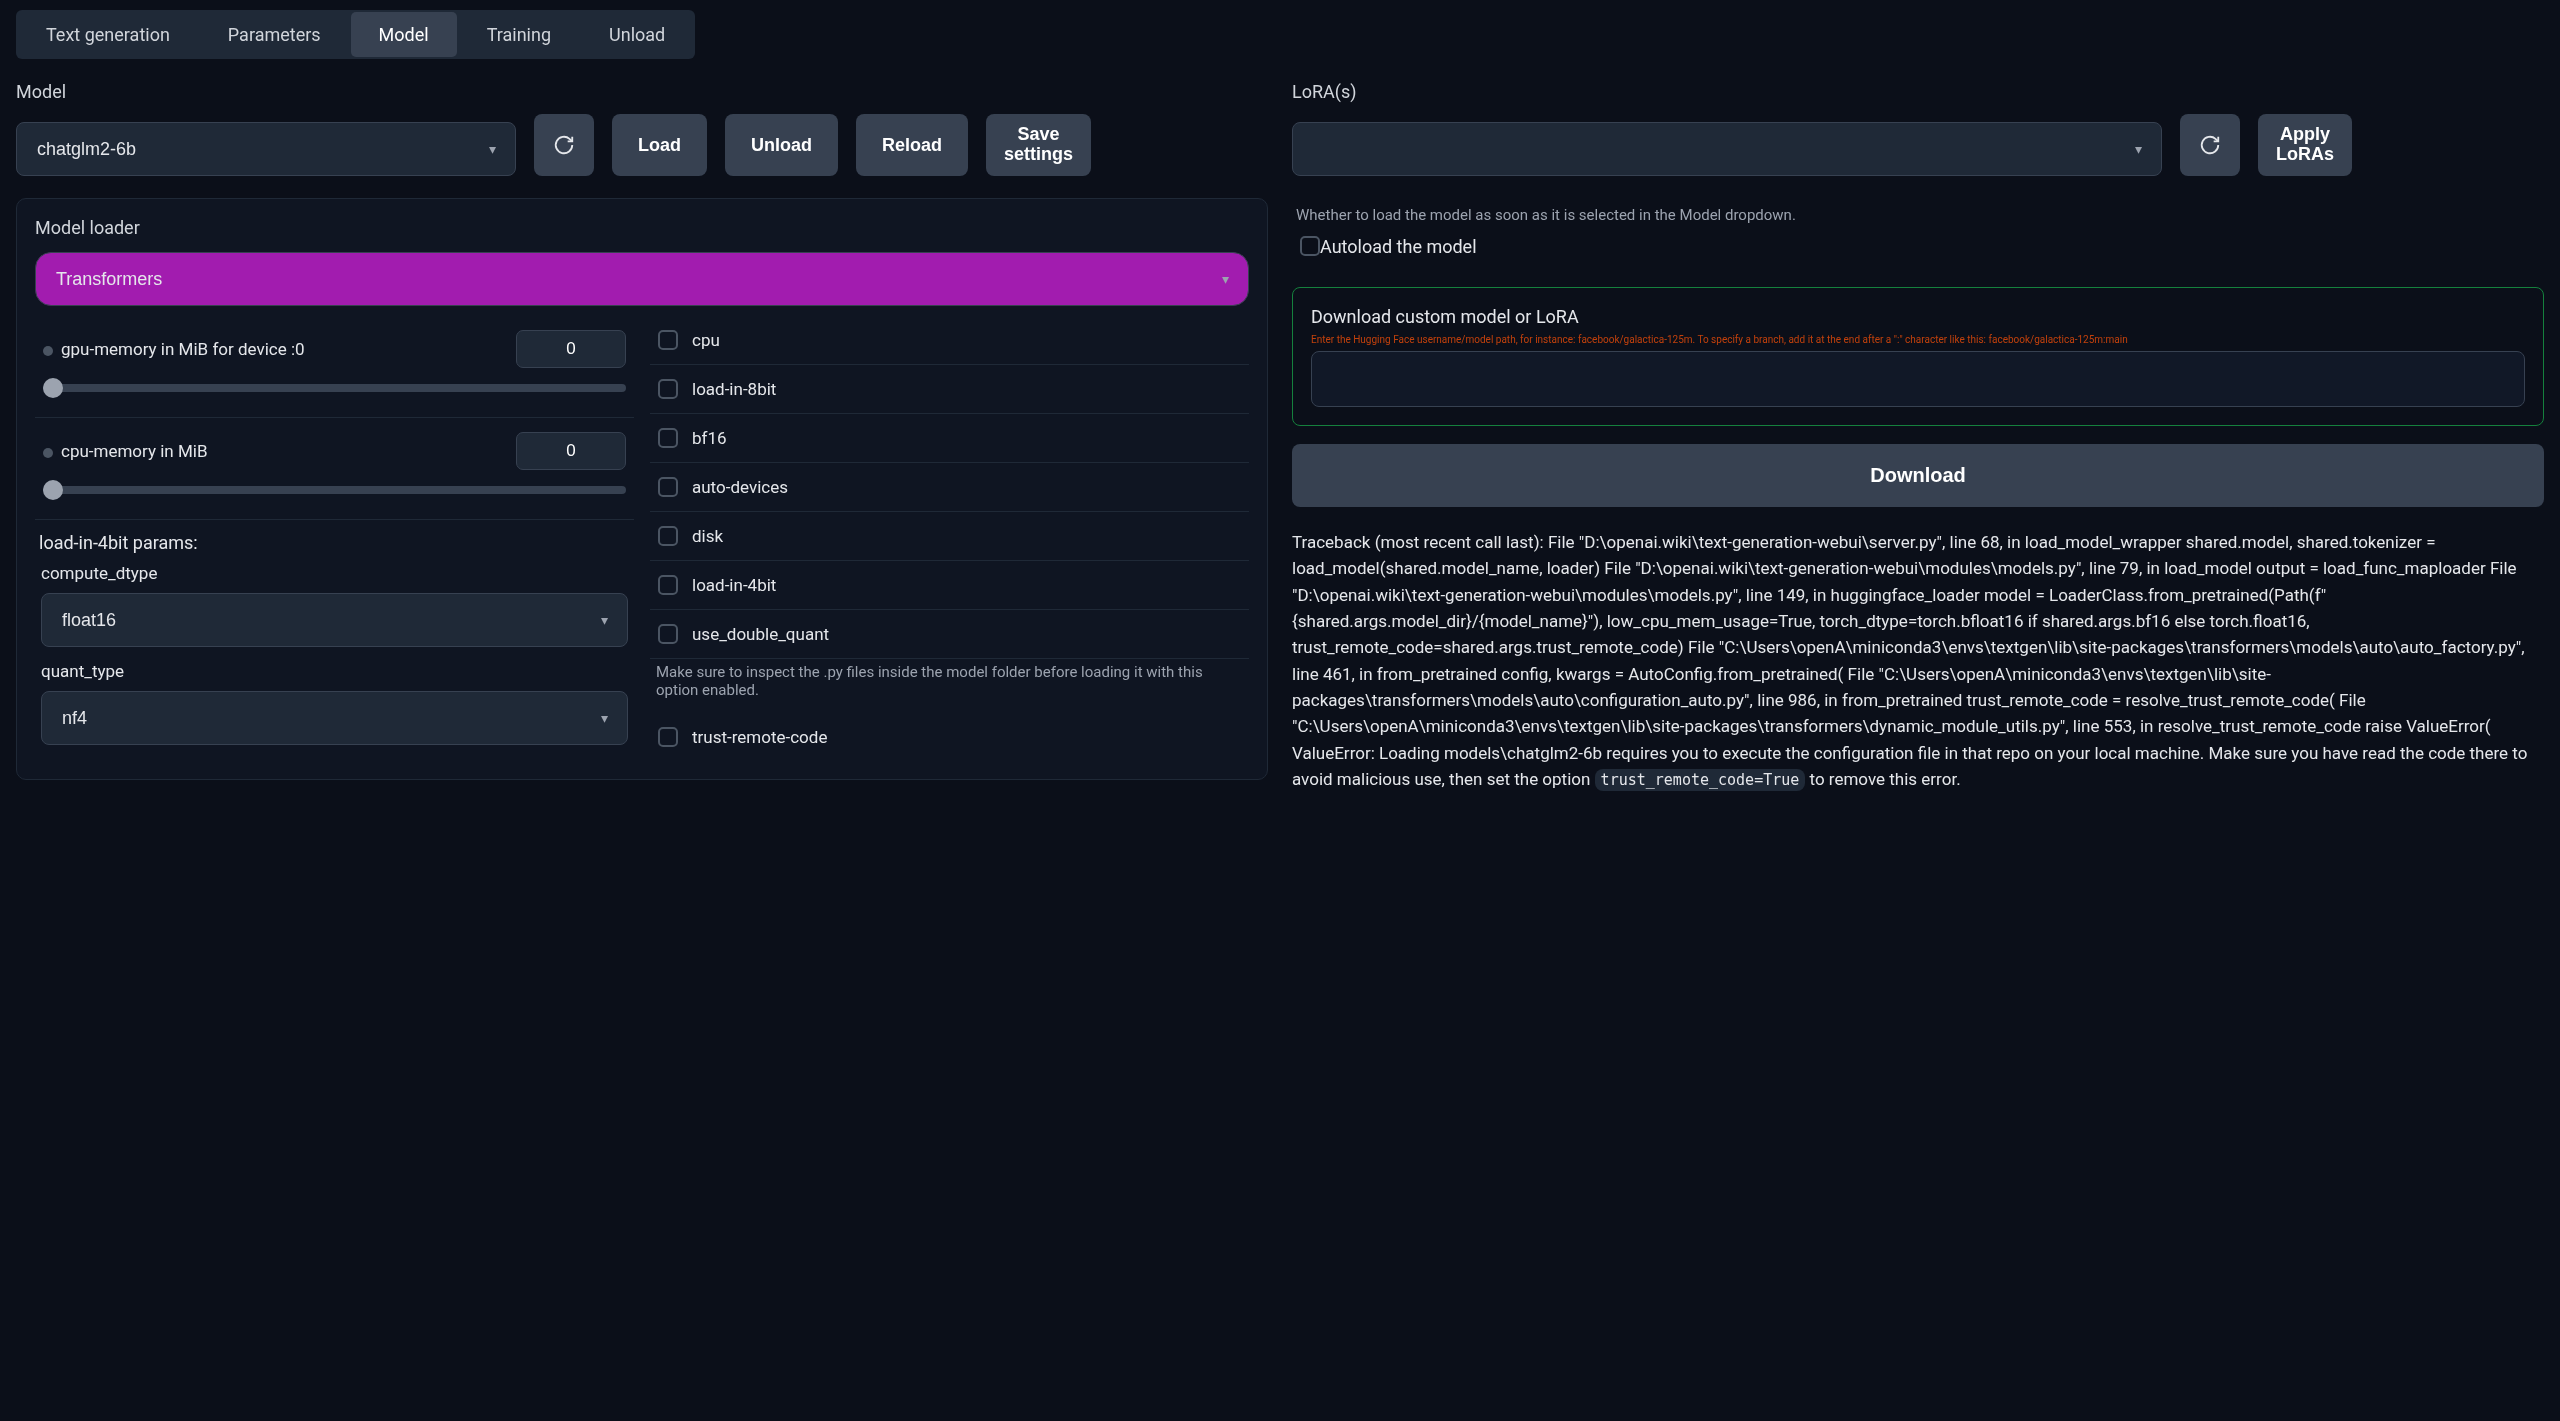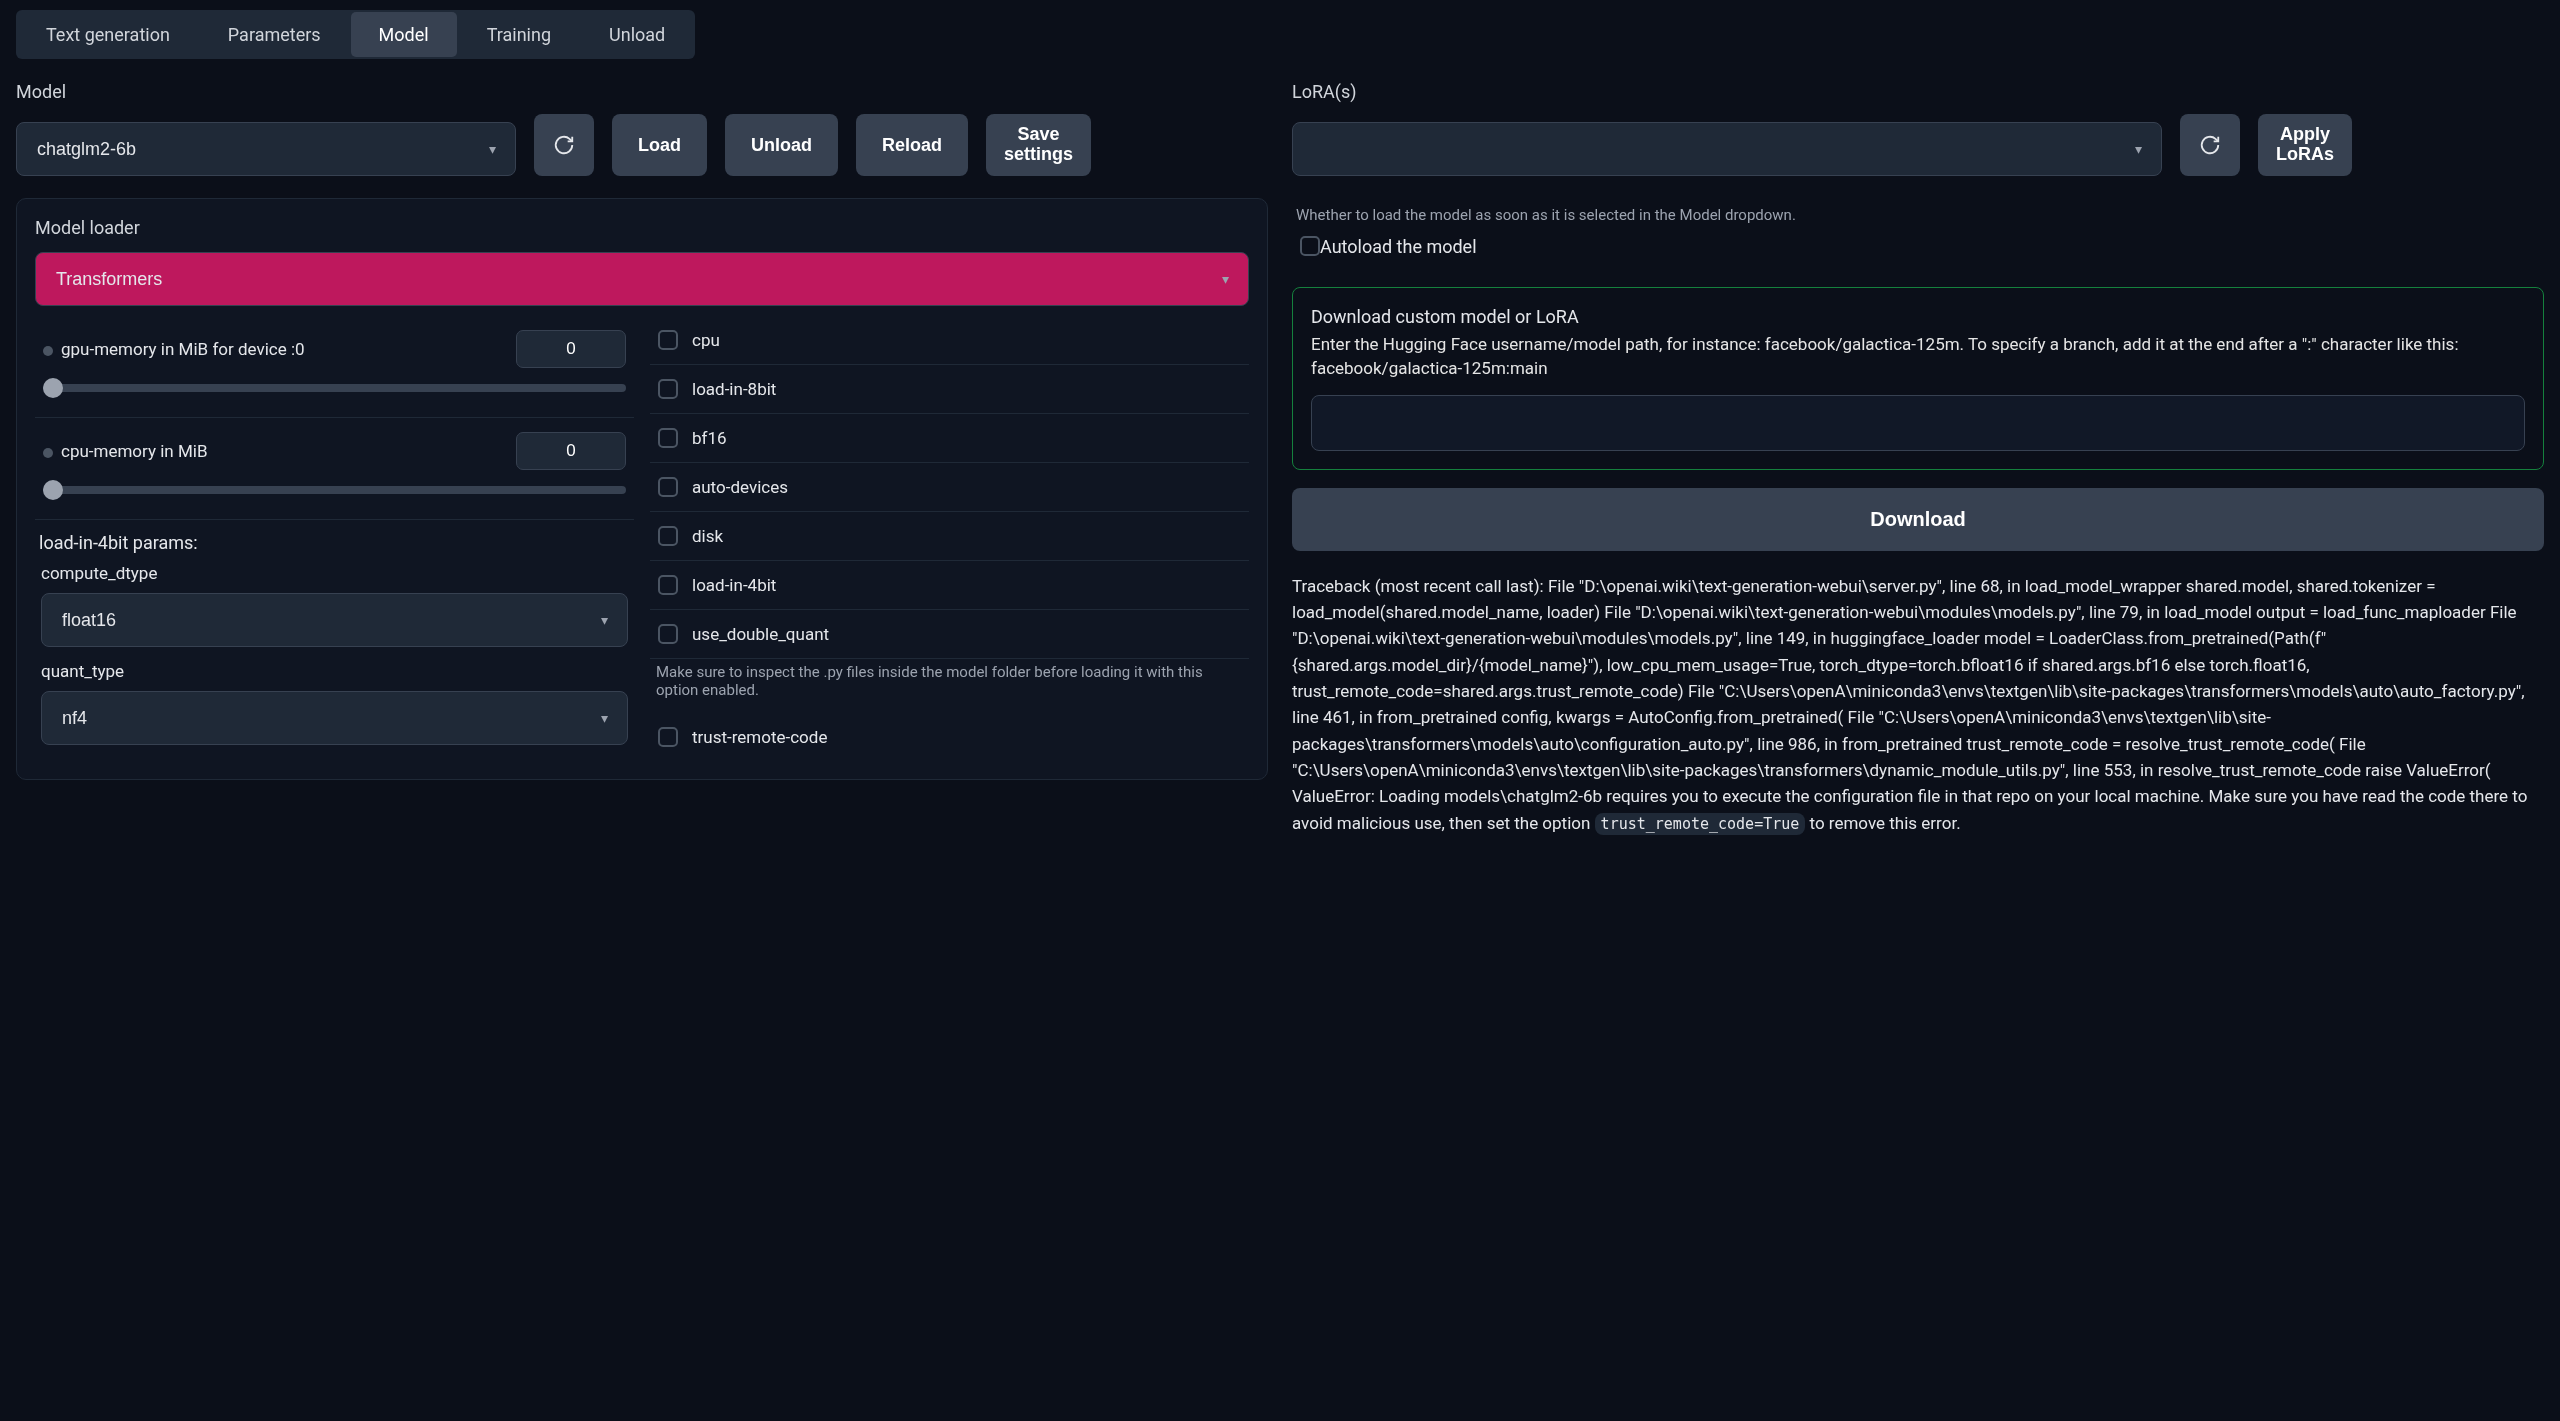--- a/index.html
+++ b/index.html
@@ -191,21 +191,21 @@
   font-size: 18px;
 }
 .download-panel {
   border: 1px solid #15803d;
   border-radius: 8px;
   padding: 18px;
   margin-bottom: 18px;
   background: #0b0f19;
 }
 .dl-title { font-size: 18px; margin-bottom: 6px; color:#e5e7eb;}
-.dl-hint { font-size: 17px; color: #e5e5e5; line-height:1.4; margin-bottom: 14px;}
+.dl-hint { font-size: 10px; color: #c2410c; line-height:1.4; margin-bottom: 4px;}
 .textin {
   width: 100%;
   background: #111827;
   border: 1px solid #374151;
   border-radius: 8px;
   padding: 18px;
   color: #e5e7eb;
   font-size: 16px;
 }
 .wide-btn {
@@ -234,23 +234,23 @@
   font-size: 15px;
 }
 .refresh-icon {
   width: 22px; height: 22px;
 }
 .modelsel { width: 500px; }
 .loraesel { width: 870px; }
 .right-block1 { padding: 8px 4px 18px 4px; }
 .loader-panel { margin-bottom: 0; }
 .loader-inner {
-  background: #be185d;
+  background: #a21caf;
   border: 1px solid #374151;
-  border-radius: 8px;
+  border-radius: 16px;
 }
 .help-block {
   padding: 4px 6px 14px 6px;
 }
 </style>
 </head>
 <body>
 
 <div class="tabs">
   <div class="tab">Text generation</div>

